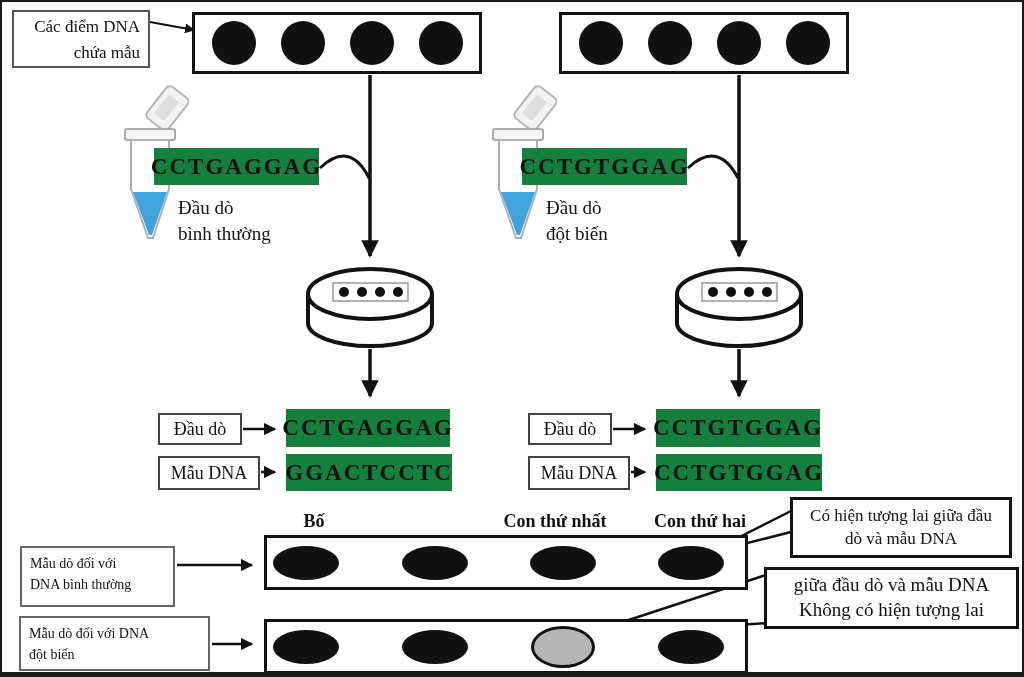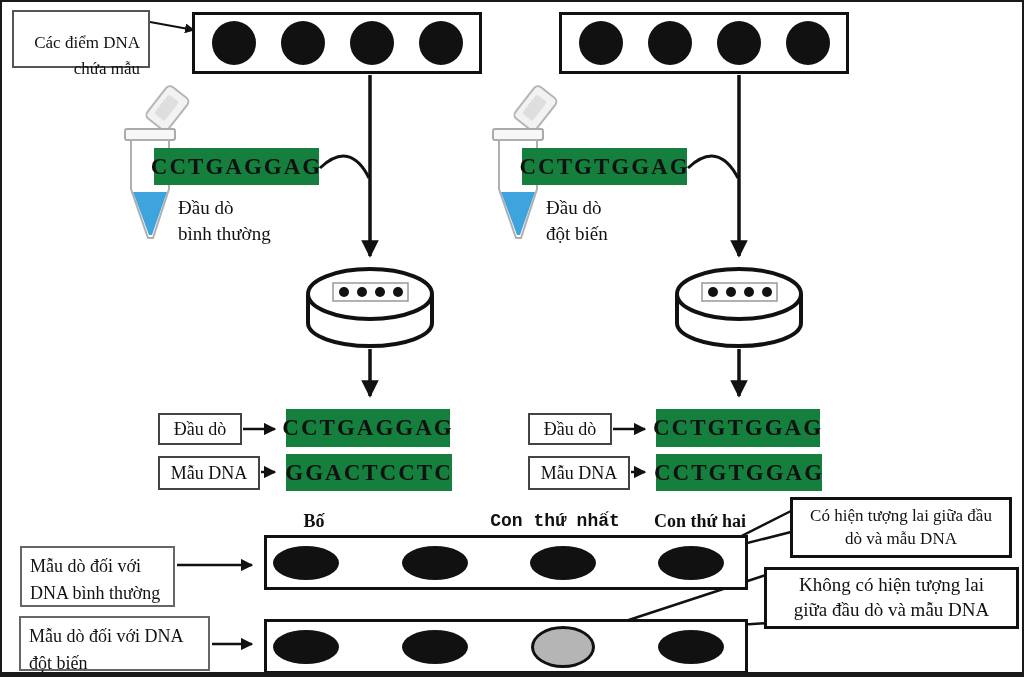--- a/index.html
+++ b/index.html
@@ -5,42 +5,42 @@
   html,body{margin:0;padding:0;background:#fff;}
   .stage{
     position:relative;width:1024px;height:677px;background:#fff;
     border:2px solid #1a1a1a;border-bottom-width:5px;box-sizing:border-box;
     font-family:"Liberation Serif","DejaVu Serif",serif;color:#111;overflow:hidden;
   }
   .overlay{position:absolute;left:0;top:0;z-index:1;}
   .abs{position:absolute;z-index:2;}
   .sample-label{
     width:138px;height:58px;border:2px solid #555;background:#fff;
-    font-size:17px;line-height:1.55;text-align:right;padding:18px 8px 0 2px;box-sizing:border-box;
+    font-size:17px;line-height:1.55;text-align:right;padding:2px 8px 0 2px;box-sizing:border-box;
   }
   .dot-strip{
     width:290px;height:62px;border:3px solid #111;background:#fff;box-sizing:border-box;
     display:flex;align-items:center;justify-content:space-around;padding:0 4px;
   }
   .dot{width:44px;height:44px;border-radius:50%;background:#111;}
   .seq-chip{
     background:#15803d;display:flex;align-items:center;justify-content:center;
     font-weight:bold;font-size:23px;letter-spacing:2px;box-sizing:border-box;
   }
   .tube-caption{font-size:19px;line-height:1.35;}
   .small-box{
     border:2px solid #444;background:#fff;display:flex;align-items:center;justify-content:center;
     font-size:18px;box-sizing:border-box;
   }
   .blot-header{font-size:18px;font-weight:bold;white-space:nowrap;transform:translateX(-50%);}
   .blot-strip{border:3px solid #111;background:#fff;box-sizing:border-box;}
   .spot{position:absolute;width:66px;height:34px;border-radius:50%;background:#111;}
   .spot.light{width:64px;height:42px;background:#b5b5b5;border:3px solid #111;box-sizing:border-box;}
   .edge-box{
-    border:2px solid #666;background:#fff;font-size:18px;line-height:1.5;
+    border:2px solid #666;background:#fff;font-size:14px;line-height:1.5;
     padding:5px 8px;box-sizing:border-box;
   }
   .callout{
     border:3px solid #111;background:#fff;text-align:center;
     display:flex;flex-direction:column;justify-content:center;box-sizing:border-box;line-height:1.3;
   }
 </style>
 </head>
 <body>
 
@@ -142,21 +142,21 @@
   <div class="abs small-box" style="left:156px;top:454px;width:102px;height:34px;">Mẫu DNA</div>
   <div class="abs seq-chip" style="left:284px;top:452px;width:166px;height:37px;">GGACTCCTC</div>
 
   <div class="abs small-box" style="left:526px;top:411px;width:84px;height:32px;">Đầu dò</div>
   <div class="abs seq-chip" style="left:654px;top:407px;width:164px;height:38px;">CCTGTGGAG</div>
   <div class="abs small-box" style="left:526px;top:454px;width:102px;height:34px;">Mẫu DNA</div>
   <div class="abs seq-chip" style="left:654px;top:452px;width:166px;height:37px;">CCTGTGGAG</div>
 
   <div class="abs blot-header" style="left:296px;top:509px;margin-left:16px;">Bố</div>
   <div class="abs blot-header" style="left:415px;top:509px;margin-top:27px;">Mẹ</div>
-  <div class="abs blot-header" style="left:553px;top:509px;font-family:Liberation Mono, monospace;">Con thứ nhất</div>
+  <div class="abs blot-header" style="left:553px;top:509px;">Con thứ nhất</div>
   <div class="abs blot-header" style="left:698px;top:509px;">Con thứ hai</div>
 
   <div class="abs blot-strip" style="left:262px;top:533px;width:484px;height:55px;">
     <span class="spot" style="left:6px;top:8px;"></span>
     <span class="spot" style="left:135px;top:8px;"></span>
     <span class="spot" style="left:263px;top:8px;"></span>
     <span class="spot" style="left:391px;top:8px;"></span>
   </div>
 
   <div class="abs blot-strip" style="left:262px;top:617px;width:484px;height:55px;">
@@ -173,17 +173,17 @@
   <div class="abs edge-box" style="left:17px;top:614px;width:191px;height:55px;">
     <div>Mẫu dò đối với DNA</div>
     <div>đột biến</div>
   </div>
 
   <div class="abs callout" style="left:788px;top:495px;width:222px;height:61px;font-size:17px;">
     <div>Có hiện tượng lai giữa đầu</div>
     <div>dò và mẫu DNA</div>
   </div>
   <div class="abs callout" style="left:762px;top:565px;width:255px;height:62px;font-size:19px;">
+    <div>giữa đầu dò và mẫu DNA</div>
     <div>Không có hiện tượng lai</div>
-    <div>giữa đầu dò và mẫu DNA</div>
   </div>
 
 </div>
 
 </body></html>

